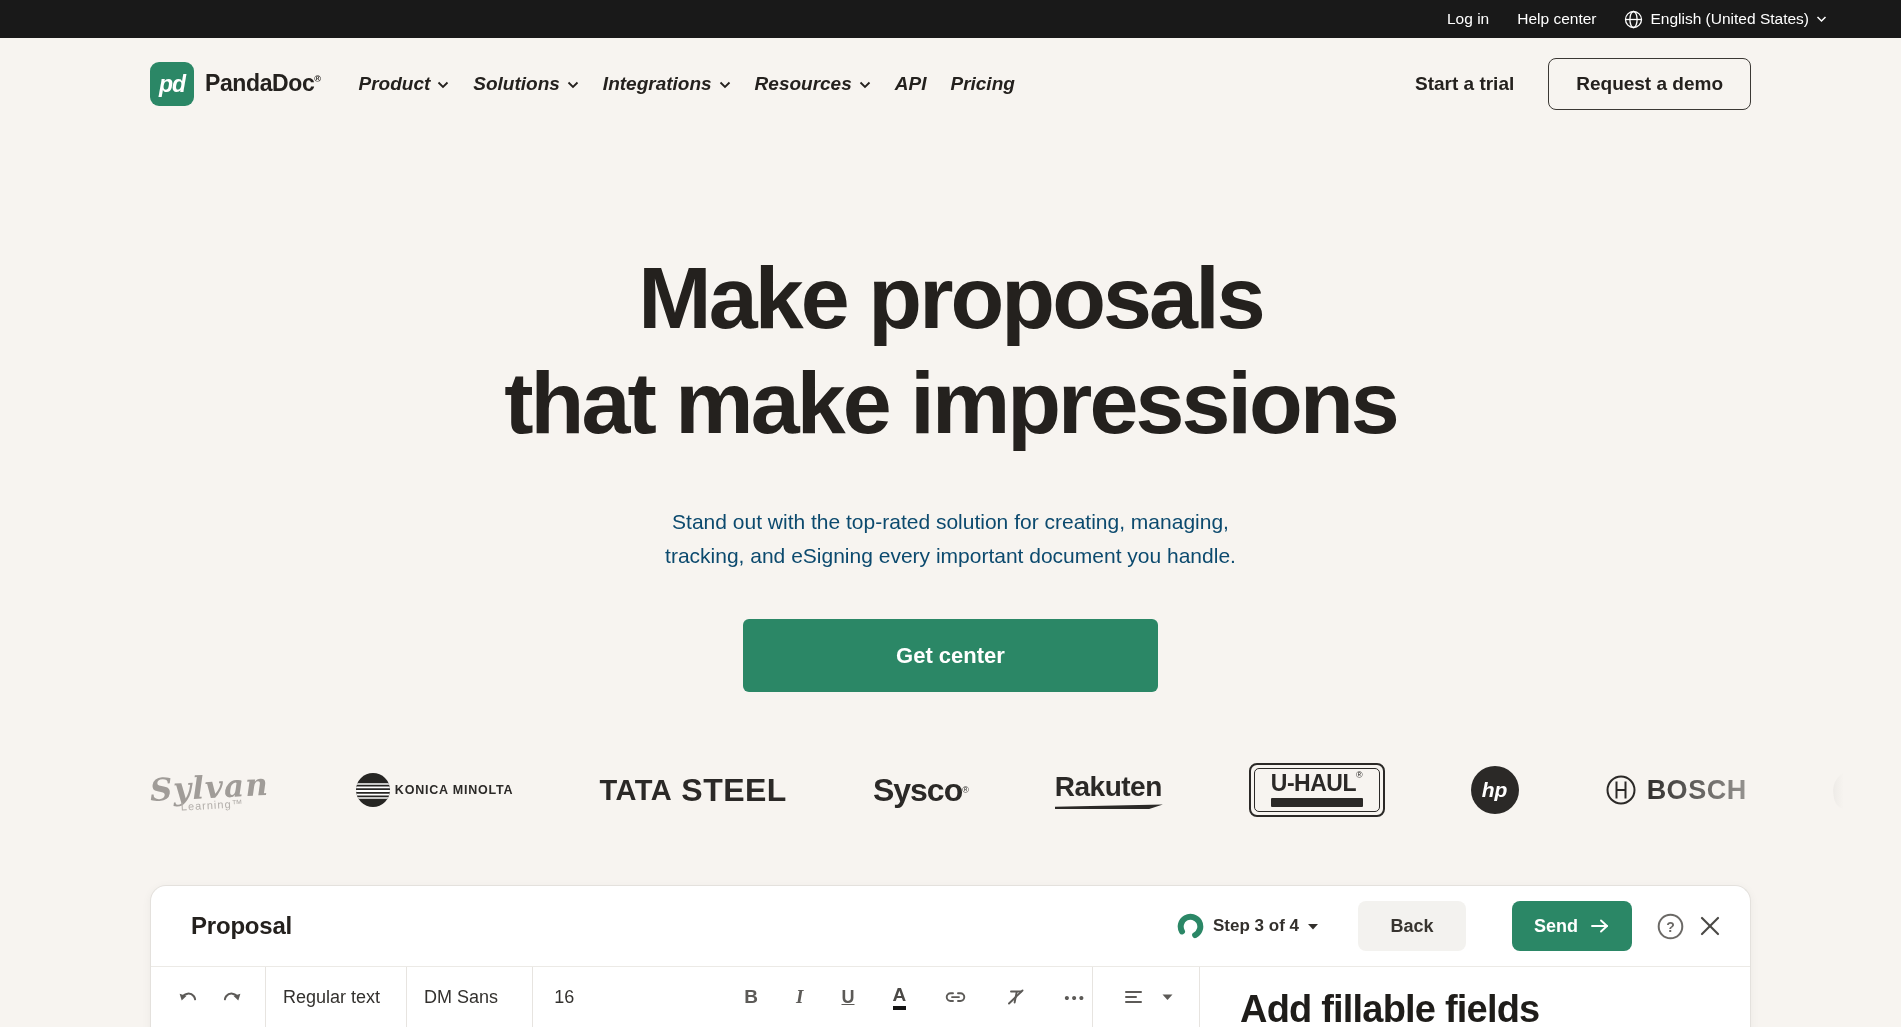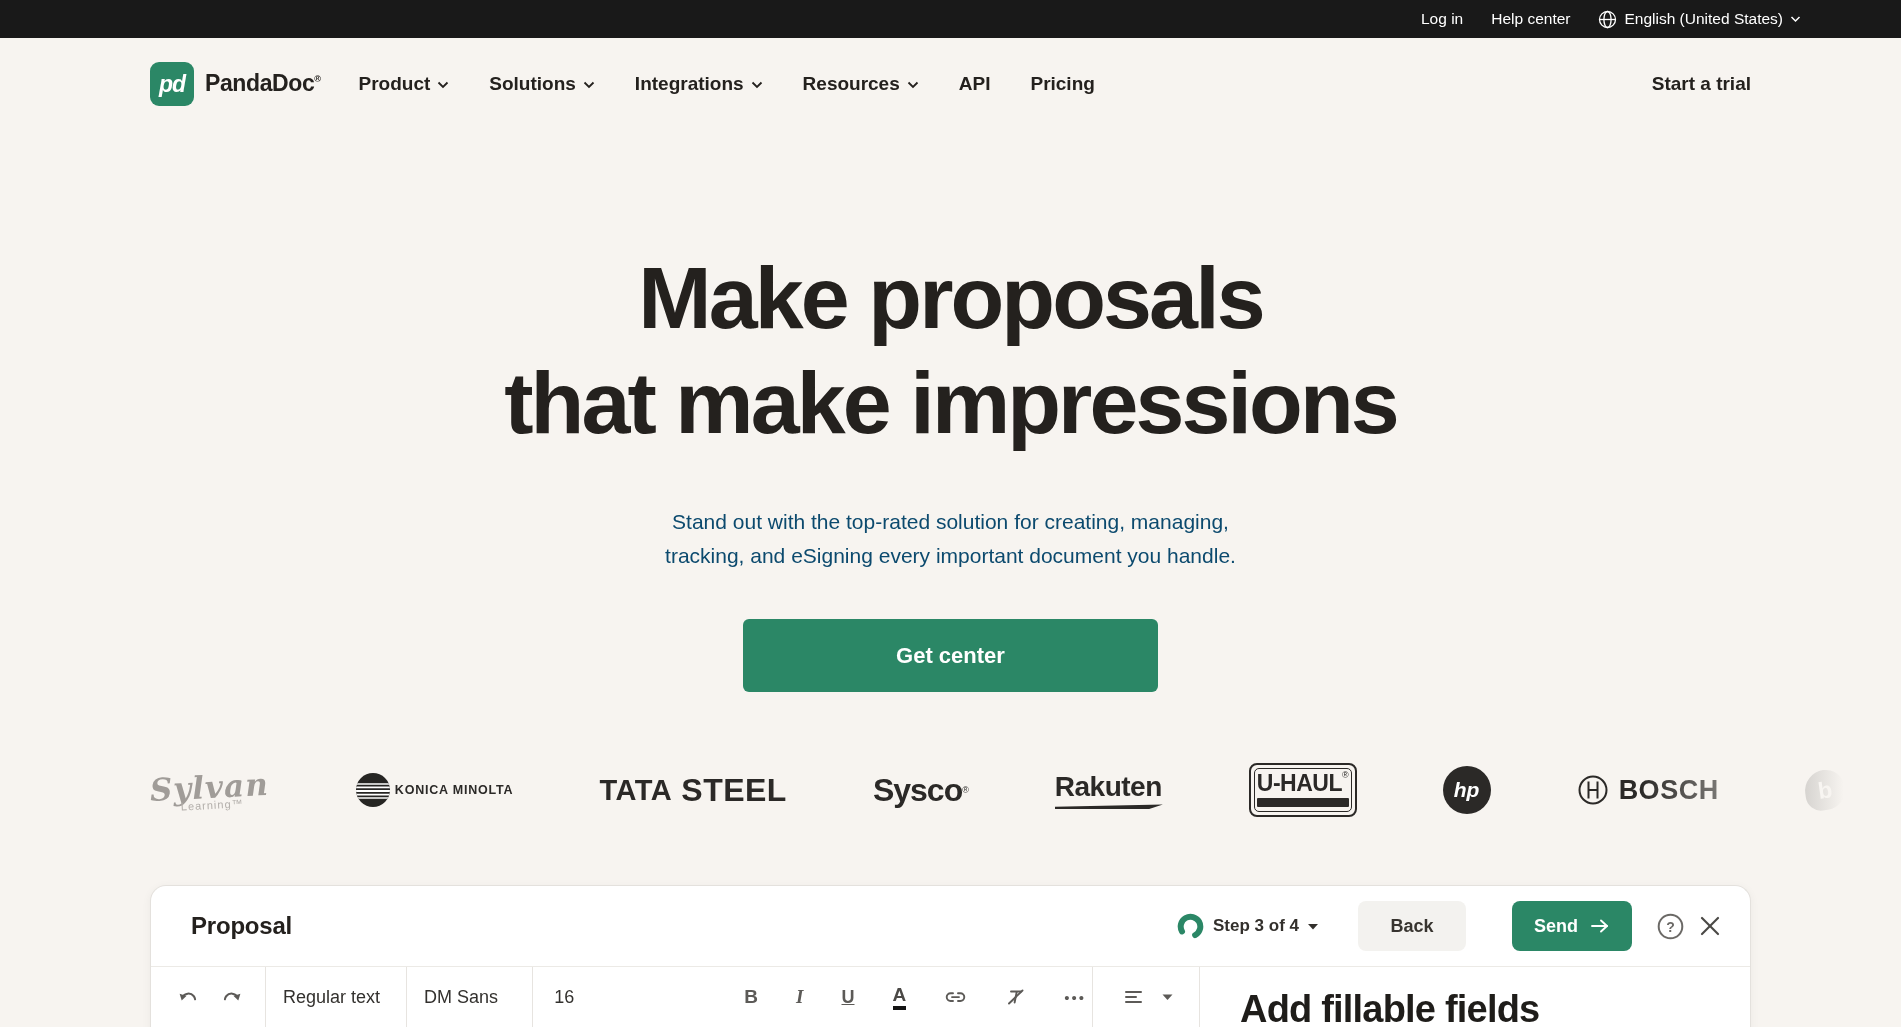--- a/index.html
+++ b/index.html
@@ -1,30 +1,30 @@
 <!DOCTYPE html>
 <html><head>
 <meta charset="utf-8">
 <style>
   * { margin:0; padding:0; box-sizing:border-box; }
   html,body { width:1901px; height:1027px; overflow:hidden; }
   body { font-family:"Liberation Sans", sans-serif; background:#f7f4f0; color:#24211e; }
 
   
-  .topbar { height:38px; background:#191919; display:flex; align-items:center; justify-content:flex-end; padding-right:100px; gap:28px; }
+  .topbar { height:38px; background:#191919; display:flex; align-items:center; justify-content:flex-end; padding-right:74px; gap:28px; }
   .topbar a { color:#fff; font-size:15.5px; font-weight:500; text-decoration:none; display:flex; align-items:center; gap:7px; cursor:pointer; }
   .topbar svg { display:block; }
 
   
   .nav { height:92px; display:flex; align-items:center; padding:0 150px; }
   .brand { display:flex; align-items:flex-start; gap:11px; cursor:pointer; }
   .brand-mark { width:44px; height:44px; background:#2b8766; border-radius:9px; color:#fff; display:flex; align-items:center; justify-content:center; font-size:23px; font-weight:bold; font-style:italic; letter-spacing:-1px; }
   .brand-name { font-size:23px; font-weight:bold; letter-spacing:-0.4px; margin-top:8px; }
   .brand-reg { font-size:9px; vertical-align:super; }
-  .nav-menu { display:flex; align-items:center; gap:40px; margin-left:38px; }
+  .nav-menu { display:flex; align-items:center; gap:24px; margin-left:38px;font-style:italic; }
   .nav-item { font-size:19px; font-weight:600; display:flex; align-items:center; gap:7px; cursor:pointer; }
   .nav-item svg { margin-top:2px; }
   .nav-right { margin-left:auto; display:flex; align-items:center; gap:34px; }
   .start-trial { font-size:19px; font-weight:600; cursor:pointer; }
   .request-demo { font-size:19px; font-weight:600; background:transparent; border:1.5px solid #3b3834; border-radius:8px; padding:14px 27px; cursor:pointer; color:#24211e; }
 
   
   .hero { text-align:center; }
   .hero-title { font-size:88px; line-height:1.19; font-weight:800; letter-spacing:-0.033em; color:#24211e; margin-top:116px; }
   .hero-sub { margin-top:50px; font-size:21px; line-height:34px; color:#0c4a6e; font-weight:400; }
@@ -48,21 +48,21 @@
   .tata-2 { font-size:32px; font-weight:bold; letter-spacing:0.5px; }
 
   .sysco-name { font-size:32px; font-weight:800; letter-spacing:-1px; }
   .reg-tiny { font-size:9px; vertical-align:top; }
 
   .rakuten { display:block; }
   .rakuten-name { font-size:28px; font-weight:800; letter-spacing:-0.5px; }
   .rakuten-swoosh { width:108px; height:5px; background:#2b2927; margin-top:1px; clip-path:polygon(0 45%, 100% 0, 86% 100%, 0 100%); }
 
   .uhaul-outer { border:2px solid #2b2927; border-radius:8px; padding:3px; }
-  .uhaul-inner { border:1.5px solid #2b2927; border-radius:5px; padding:1px 2px 4px; text-align:center; }
+  .uhaul-inner { border:1.5px solid #2b2927; border-radius:5px; padding:1px 16px 4px; text-align:center; }
   .uhaul-name { font-size:23px; font-weight:800; letter-spacing:-0.5px; }
   .uhaul-bar { height:9px; background:#2b2927; margin-top:1px; border-radius:1px; }
 
   .hp-circle { width:48px; height:48px; border-radius:50%; background:#2b2927; color:#fff; display:flex; align-items:center; justify-content:center; font-size:21px; font-weight:bold; font-style:italic; }
 
   .bosch { gap:10px; }
   .bosch-name { font-size:27px; font-weight:800; letter-spacing:0.5px; }
 
   .bonusly { gap:9px; }
   .bonusly-mark { width:40px; height:40px; background:#4d4c4b; border-radius:52% 48% 50% 38%; color:#fff; display:flex; align-items:center; justify-content:center; font-size:23px; font-weight:bold; transform:rotate(-8deg); }
@@ -164,20 +164,21 @@
     </div>
     <div class="nav-item">
         <span>API</span>
       </div>
     <div class="nav-item">
         <span>Pricing</span>
       </div>
   </div>
   <div class="nav-right">
     <span class="start-trial">Start a trial</span>
+    <button class="request-demo">Request a demo</button>
   </div>
 </div>
 
 <div class="hero">
   <h1 class="hero-title">
     <div>Make proposals</div>
     <div>that make impressions</div>
   </h1>
   <p class="hero-sub">
     <span>Stand out with the top-rated solution for creating, managing,</span><br>

